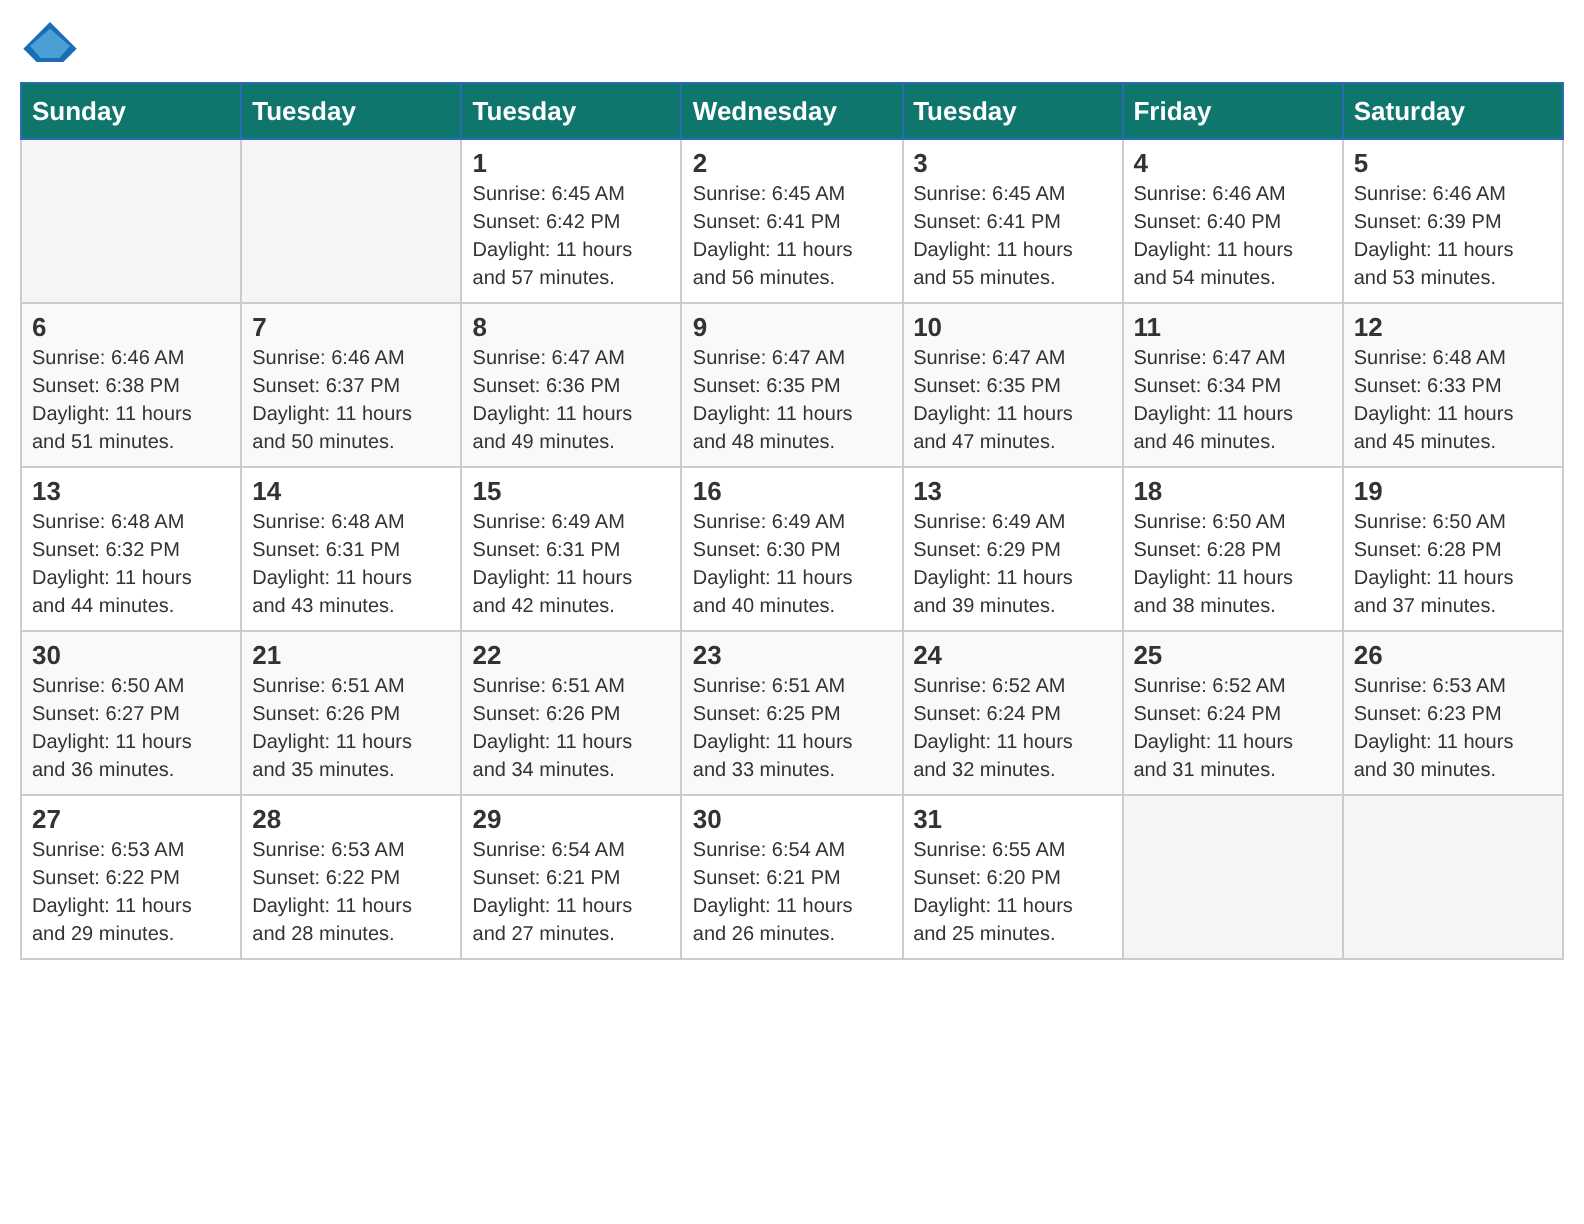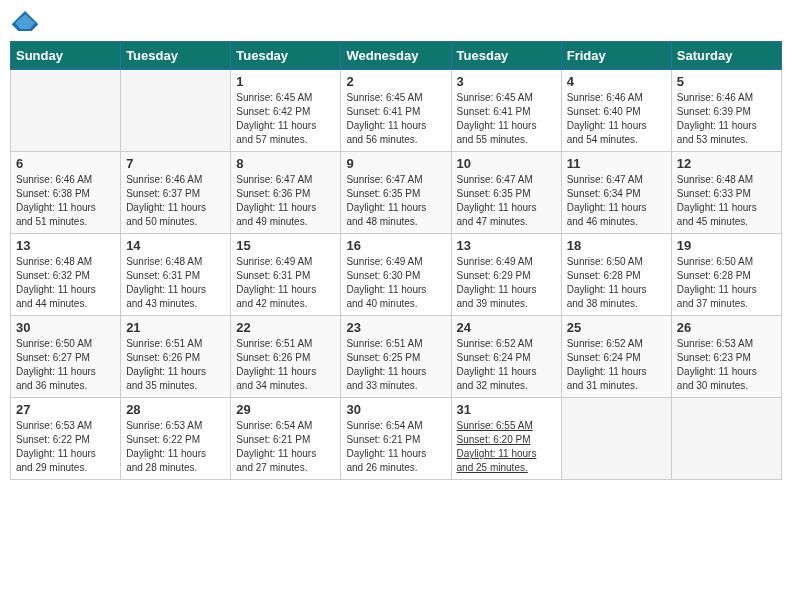--- a/index.html
+++ b/index.html
@@ -306,21 +306,21 @@
 Daylight: 11 hours and 27 minutes.</div>
         </td>
         <td>
           <span class="day-num">30</span>
           <div class="day-info" style="white-space: pre-line;">Sunrise: 6:54 AM
 Sunset: 6:21 PM
 Daylight: 11 hours and 26 minutes.</div>
         </td>
         <td>
           <span class="day-num">31</span>
-          <div class="day-info" style="white-space: pre-line; text-decoration: underline;">Sunrise: 6:55 AM
+          <div class="day-info" style="white-space: pre-line;">Sunrise: 6:55 AM
 Sunset: 6:20 PM
 Daylight: 11 hours and 25 minutes.</div>
         </td>
         <td class="empty"></td>
         <td class="empty"></td>
       </tr>
     </tbody>
 </table>
 
 </body></html>

